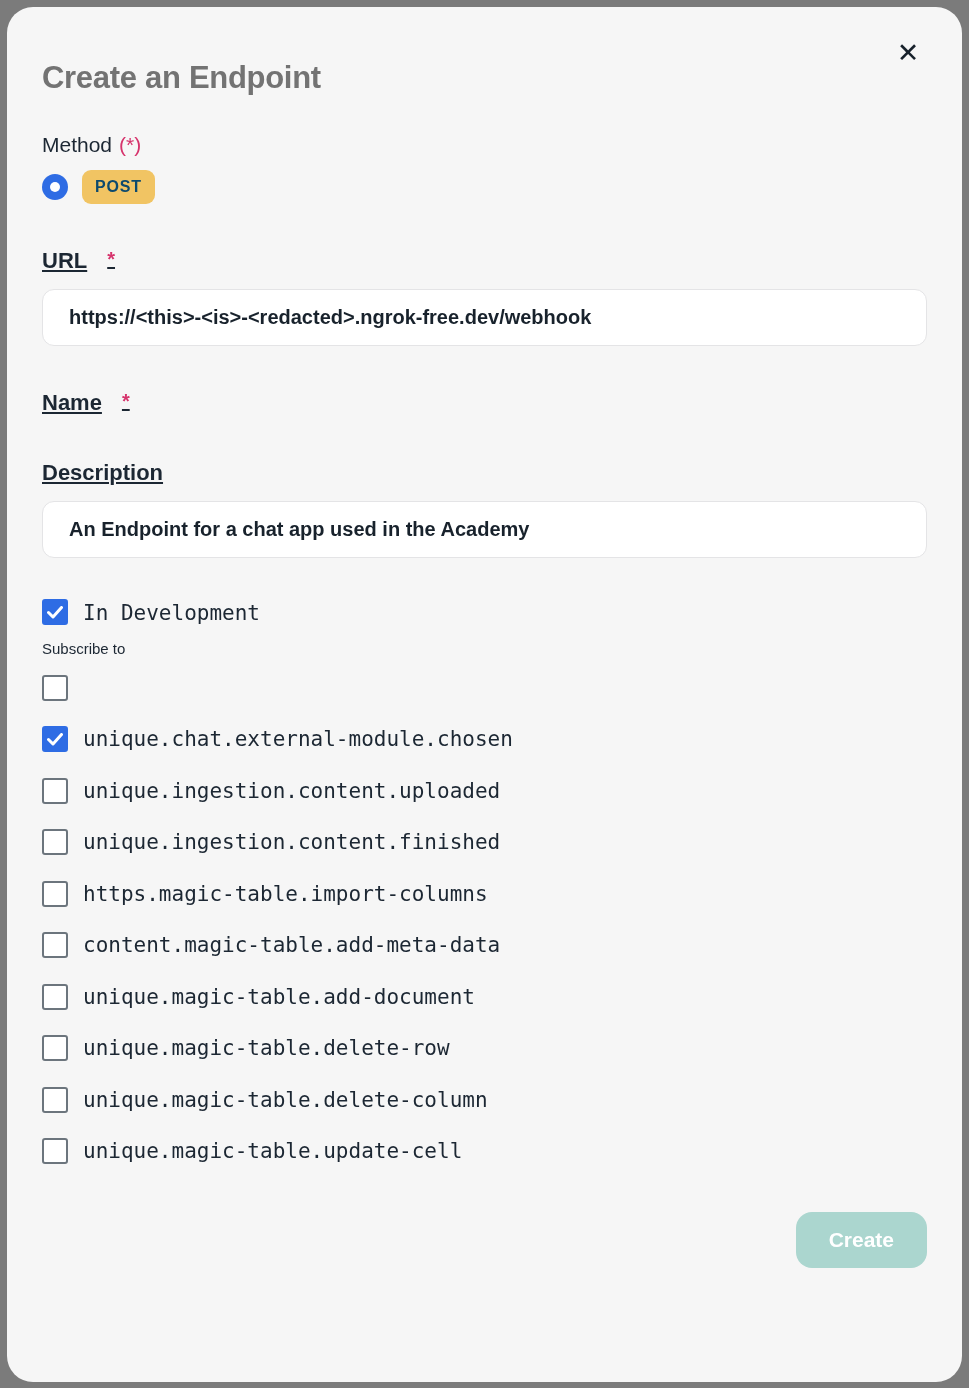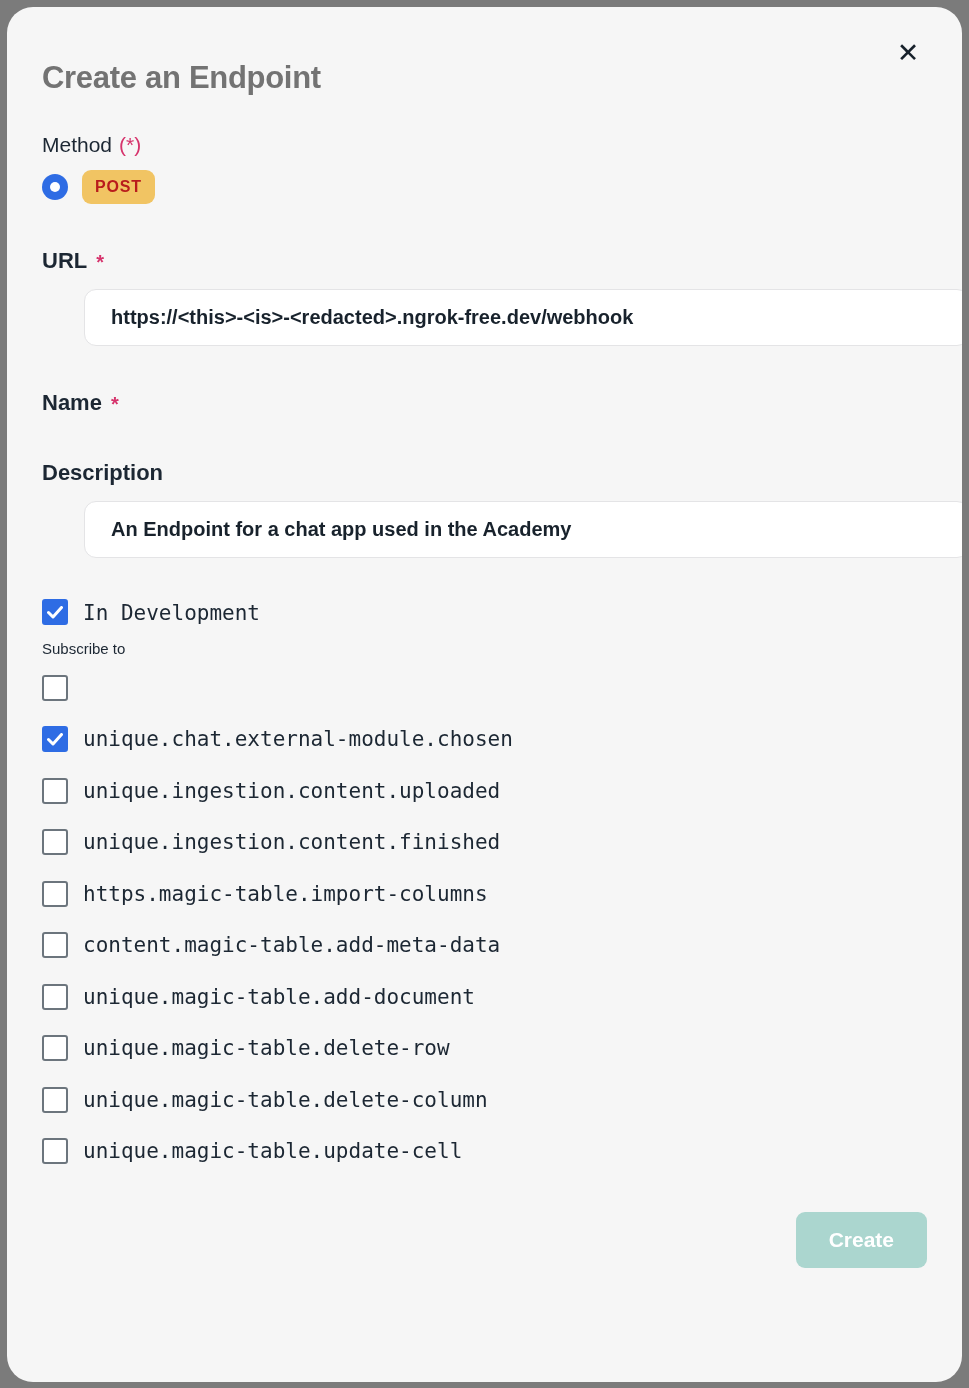--- a/index.html
+++ b/index.html
@@ -56,51 +56,51 @@
     flex:0 0 auto;
   }
   .radio::after {
     content:"";
     position:absolute; inset:8px;
     background:#ffffff;
     border-radius:50%;
   }
   .post-badge {
     background:#f1c463;
-    color:#b91c1c;
+    color:#0c4a6e;
     font-weight:600;
     font-size:16px;
     letter-spacing:0.8px;
     padding:8px 13px;
     border-radius:9px;
   }
   .field-label {
     margin-top:44px;
     font-size:22px;
     font-weight:700;
     color:#1c2733;
-    display:flex; gap:9px;
-    align-items:flex-end;
+    display:flex; gap:20px;
+    align-items:flex-start;
+    text-decoration:underline;
   }
   .req-star { color:#d6336c; font-weight:700; font-size:20px; }
   .text-input {
     margin-top:15px;
     width:100%;
     height:57px;
     background:#ffffff;
     border:1px solid #e4e4e6;
     border-radius:12px;
     padding:0 26px;
     font-family:"Liberation Sans", sans-serif;
     font-weight:700;
     font-size:20px;
     color:#18222c;
     outline:none;
     display:block;
-    margin-left:42px;
   }
   .checkbox {
     width:26px; height:26px;
     border:2px solid #6c757d;
     border-radius:3px;
     background:#ffffff;
     display:flex; align-items:center; justify-content:center;
     flex:0 0 auto;
   }
   .checkbox svg { display:none; }
@@ -135,21 +135,21 @@
     justify-content:flex-end;
     margin-top:35px;
   }
   .create-btn {
     background:#abd6cf;
     color:#ffffff;
     font-family:"Liberation Sans", sans-serif;
     font-weight:700;
     font-size:21px;
     border:none;
-    border-radius:9px;
+    border-radius:16px;
     padding:16px 33px;
     cursor:default;
   }
 </style>
 </head>
 <body>
 
 <div class="modal">
 
   <button class="close-btn">✕</button>

